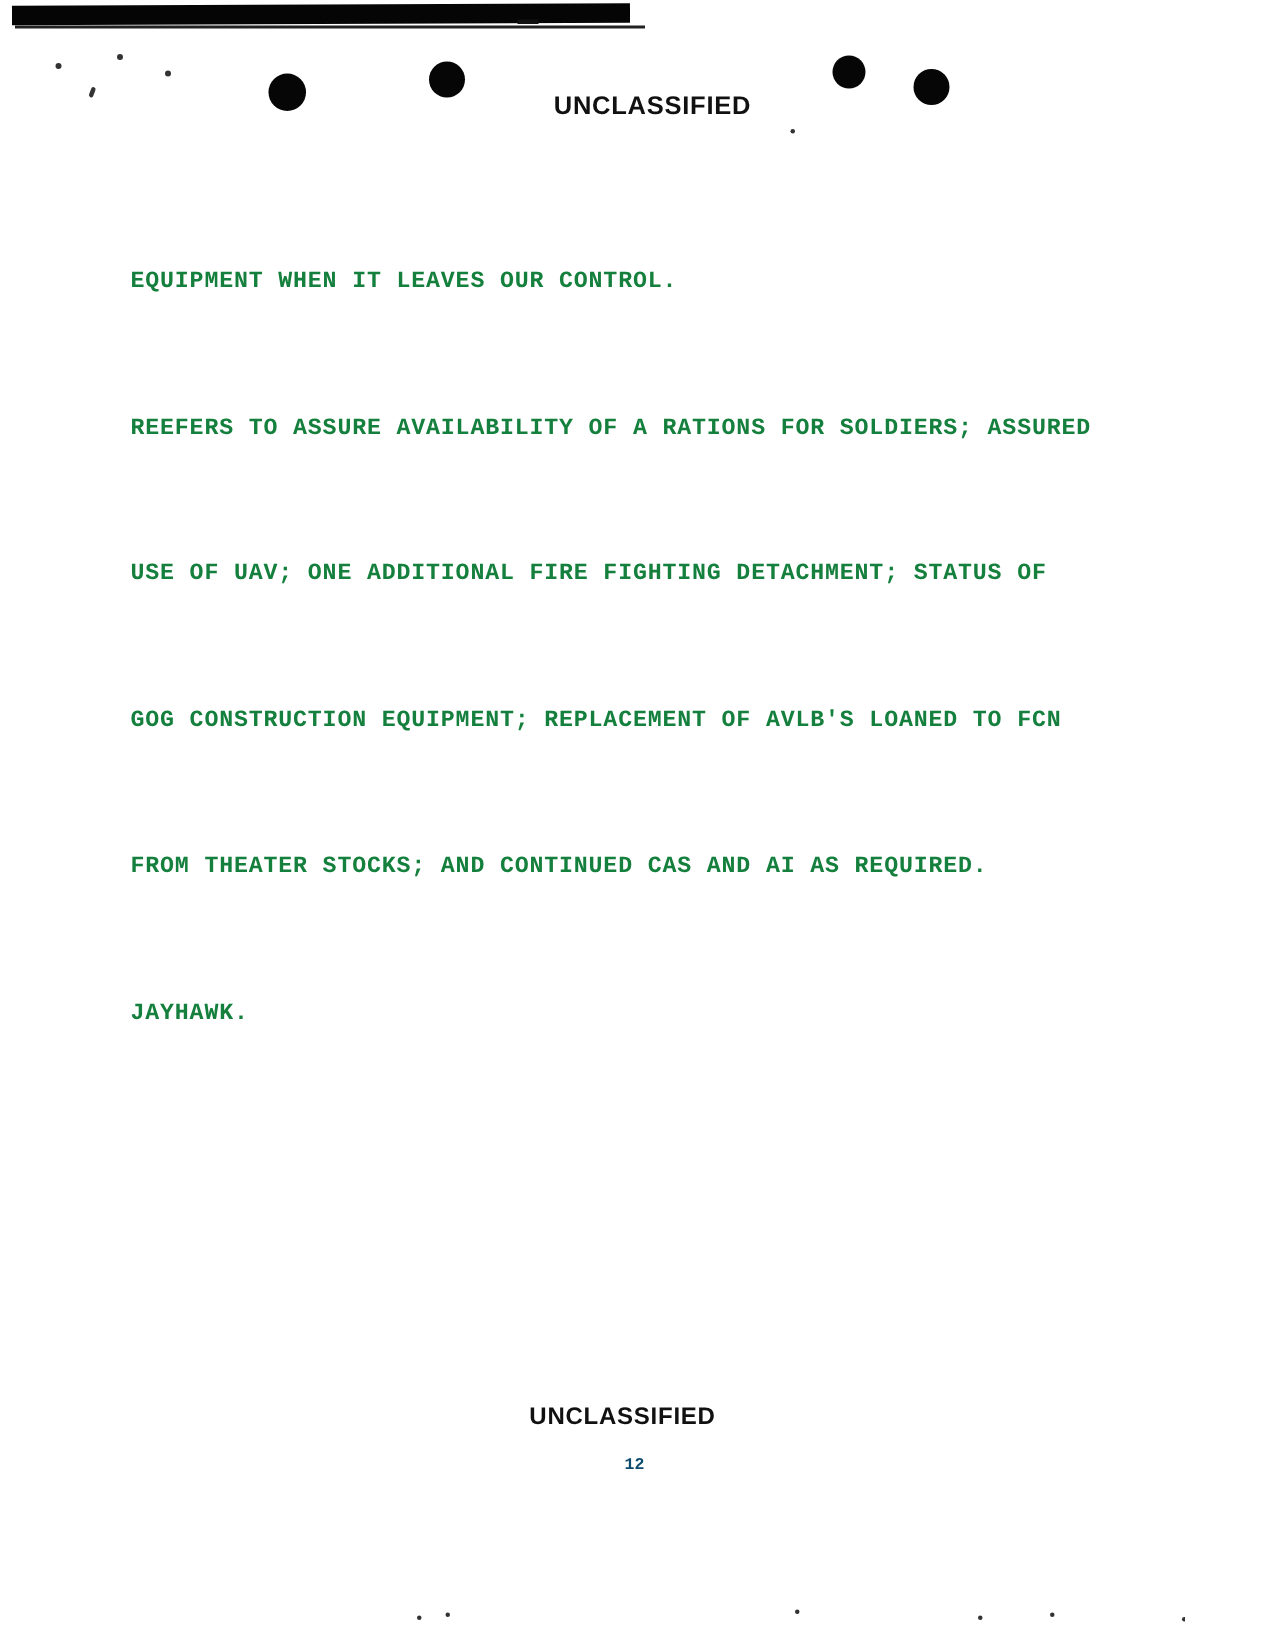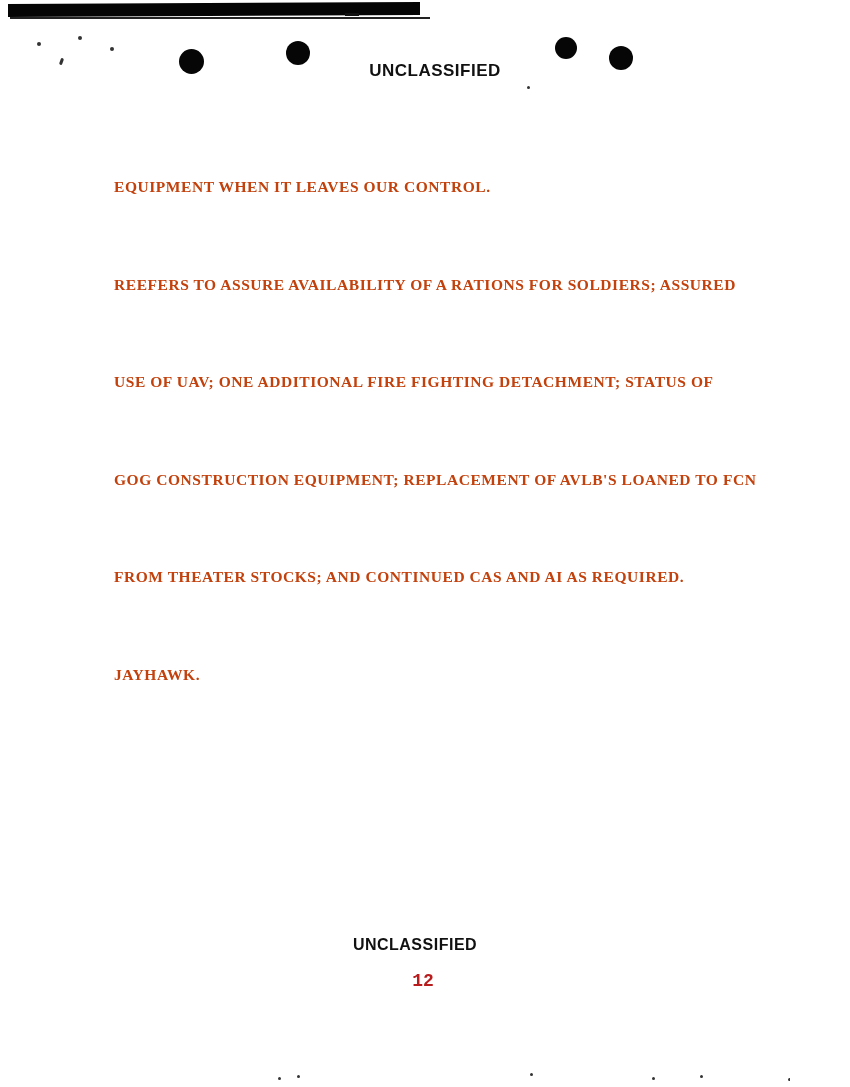--- a/index.html
+++ b/index.html
@@ -93,36 +93,36 @@
     color: #111;
   }
   .page-number {
     position: absolute;
     left: 0;
     top: 971px;
     width: 846px;
     text-align: center;
     font-family: "Liberation Mono", monospace;
     font-weight: bold;
-    font-size: 18px;
-    color: #b91c1c;
+    font-size: 11px;
+    color: #0c4a6e;
   }
 
   
   .body-text {
     position: absolute;
-    left: 114px;
+    left: 87px;
     top: 106px;
     width: 680px;
-    font-family: Liberation Serif, serif;
+    font-family: Liberation Mono, monospace;
     font-weight: bold;
     font-size: 15.5px;
     letter-spacing: 0.55px;
     line-height: 32.5px;
-    color: #c2410c;
+    color: #15803d;
     white-space: pre;
   }
   .body-line { height: 32.5px; }
   .indent { padding-left: 38px; }
   .struck {
     text-decoration: line-through;
     text-decoration-thickness: 2px;
     padding-right: 4px;
   }
 </style>

